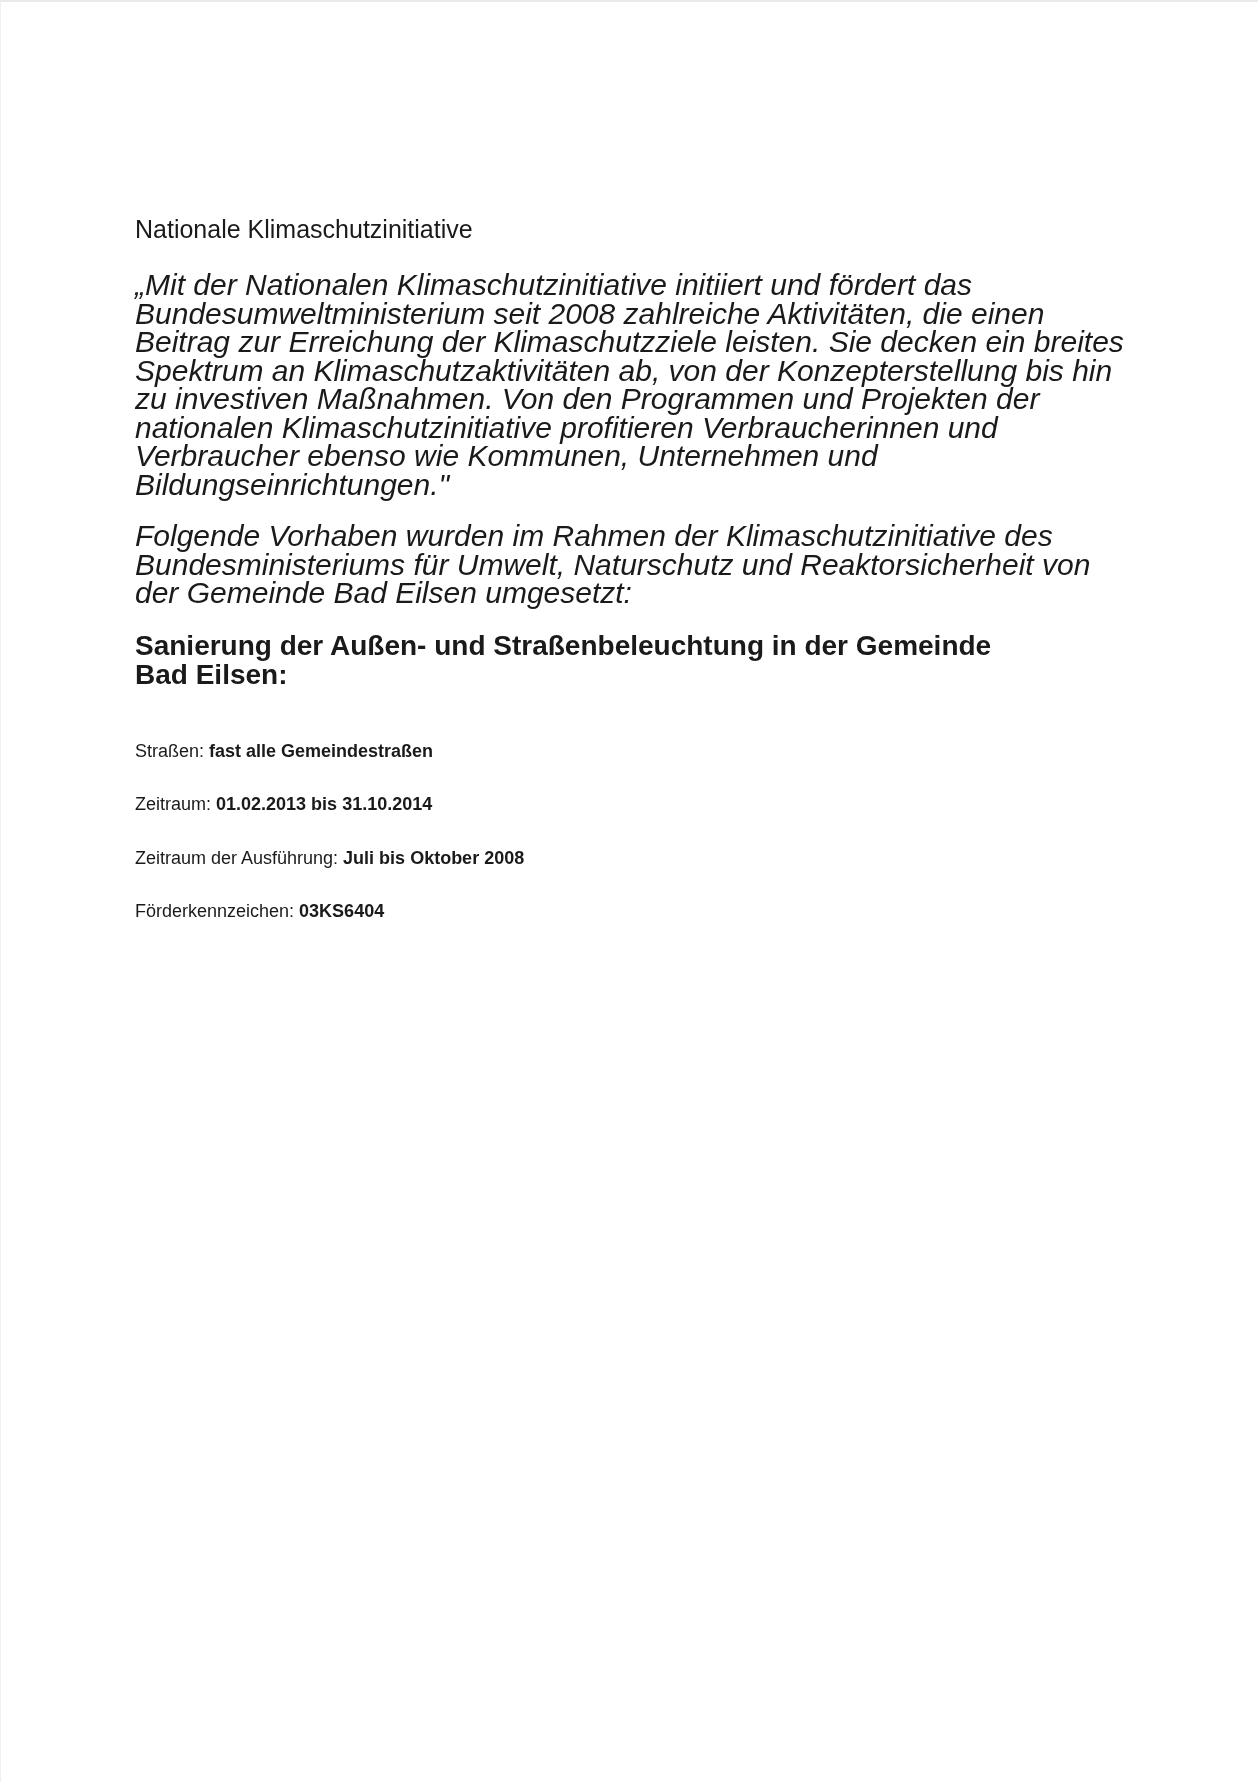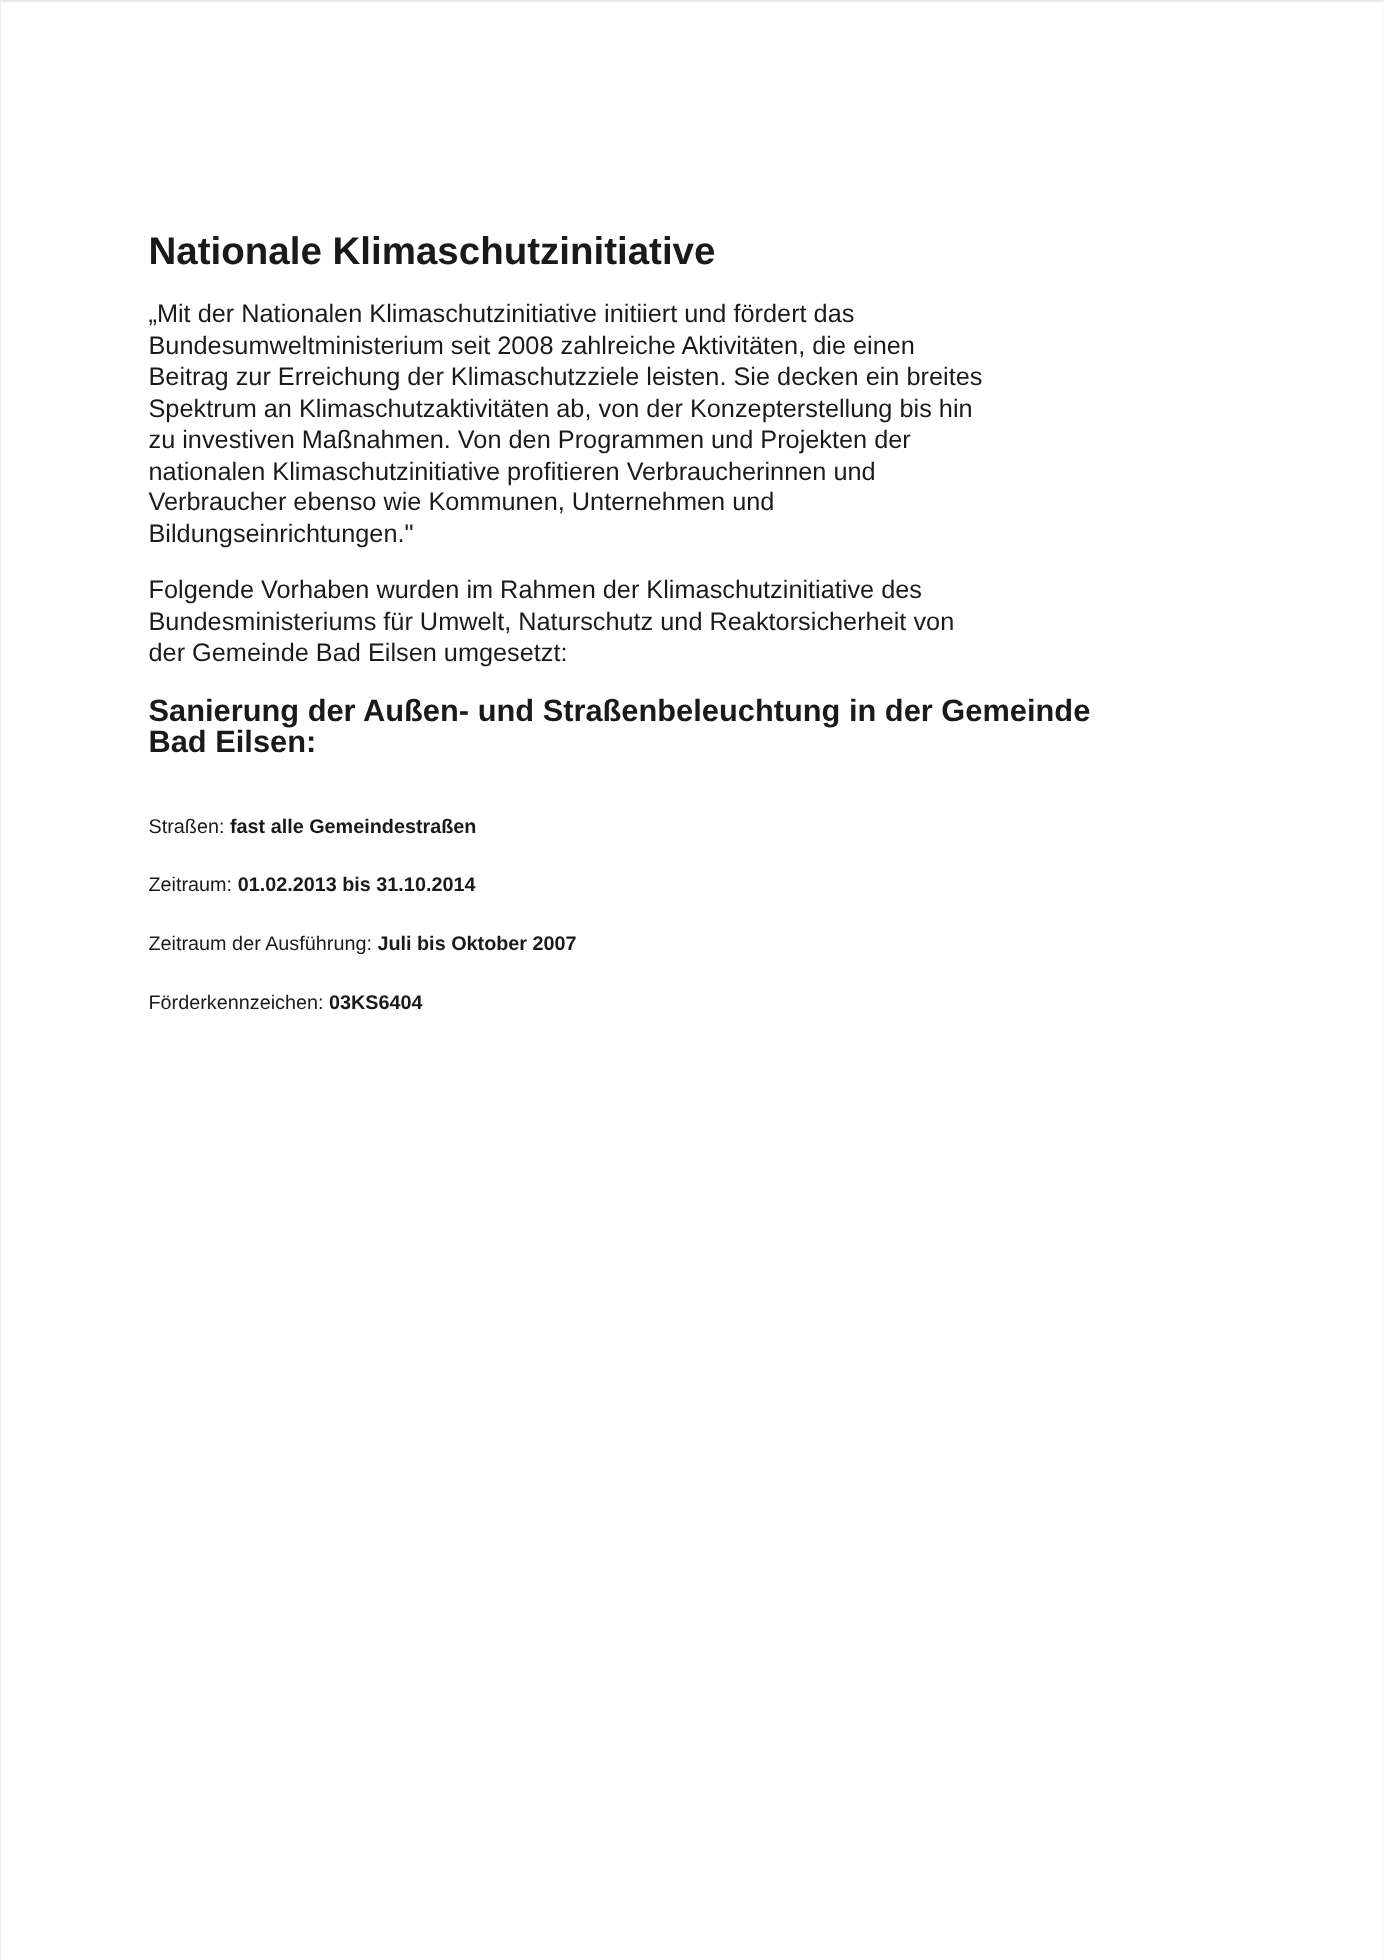--- a/index.html
+++ b/index.html
@@ -14,30 +14,31 @@
     background: #ffffff;
     color: #1a1a1a;
     font-family: "Liberation Sans", sans-serif;
     box-sizing: border-box;
     padding: 212px 120px 0 134px;
     border-top: 2px solid #e9e9e9;
     border-left: 1px solid #f0f0f0;
     overflow: hidden;
   }
   .doc-title {
-    font-size: 35px;
+    font-size: 25px;
     line-height: 30px;
-    font-weight: bold;
+    font-weight: normal;
     margin: 0 0 27px 0;
   }
   .para {
-    font-size: 23px;
+    font-size: 30px;
     line-height: 28.5px;
     margin: 0 0 23px 0;
     white-space: pre-line;
+    font-style: italic;
   }
   .project-heading {
     font-size: 28px;
     line-height: 29px;
     font-weight: bold;
     margin: 0 0 48px 0;
     white-space: pre-line;
   }
   .field {
     font-size: 18px;
@@ -70,17 +71,17 @@
 der Gemeinde Bad Eilsen umgesetzt:</p>
 
   <p class="project-heading">Sanierung der Außen- und Straßenbeleuchtung in der Gemeinde
 Bad Eilsen:</p>
 
   <p class="field"><span class="label">Straßen: </span><span class="value">fast alle Gemeindestraßen</span></p>
 
   <p class="field"><span class="label">Zeitraum: </span><span class="value">01.02.2013 bis 31.10.2014</span></p>
 
 
-  <p class="field"><span class="label">Zeitraum der Ausführung: </span><span class="value">Juli bis Oktober 2007</span></p>
+  <p class="field"><span class="label">Zeitraum der Ausführung: </span><span class="value">Juli bis Oktober 2008</span></p>
 
   <p class="field"><span class="label">Förderkennzeichen: </span><span class="value">03KS6404</span></p>
 
 </div>
 
 </body></html>

